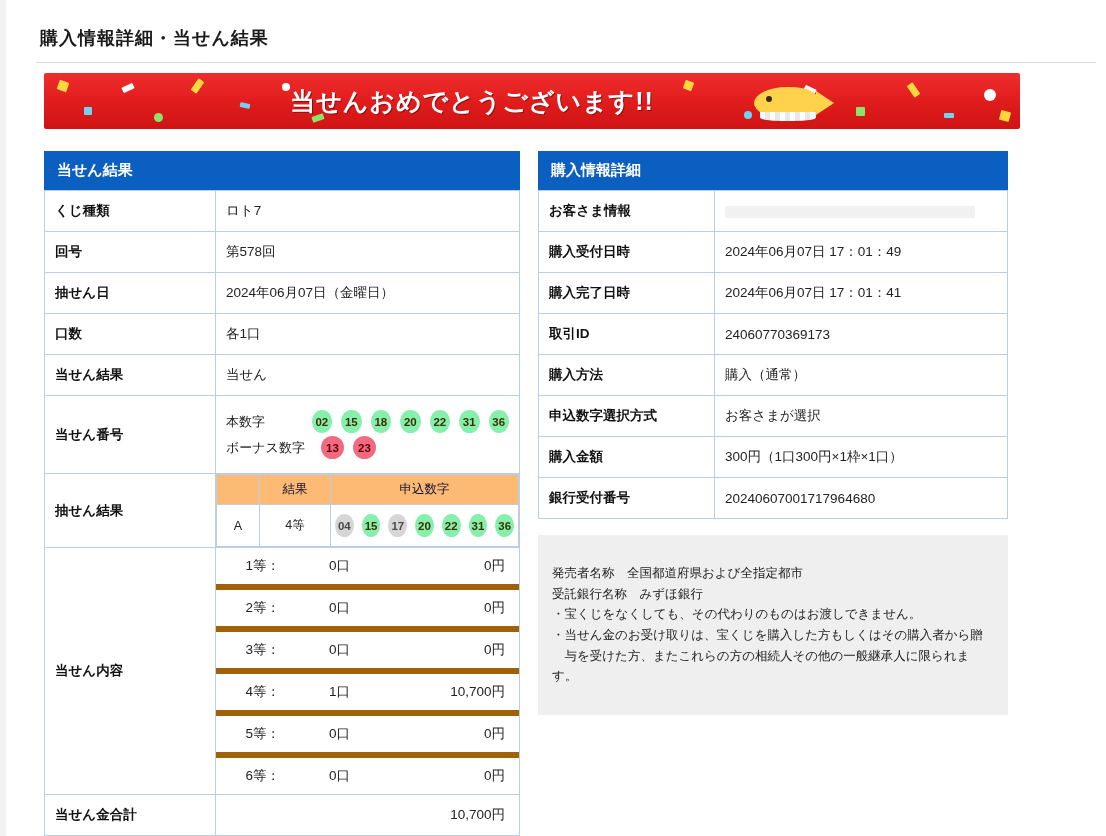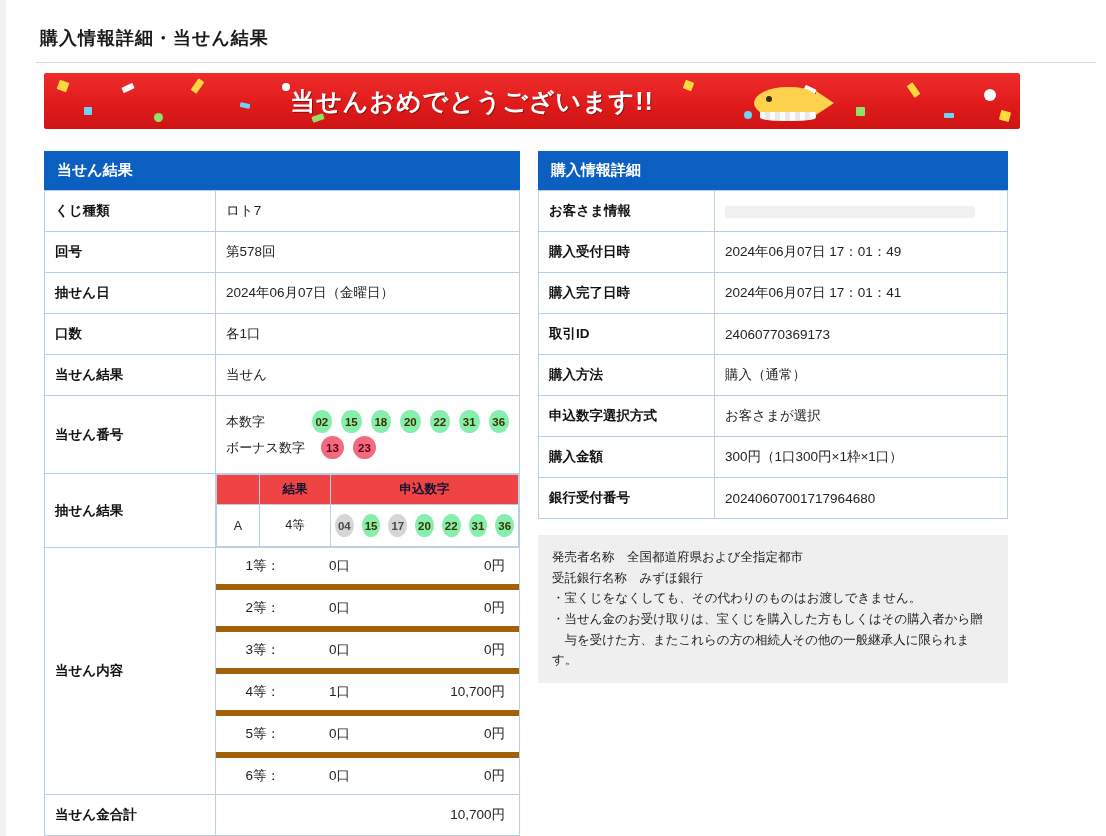--- a/index.html
+++ b/index.html
@@ -168,23 +168,23 @@
   .ball.grey { background: #d6d6d6; color: #4a4a4a; }
 
   
   table.inner {
     width: 100%;
     border-collapse: collapse;
     font-size: 12.5px;
     table-layout: fixed;
   }
   table.inner th {
-    background: #ef4444;
+    background: #fdba74;
     border: 1px solid #b9cfe6;
-    color: #113; font-weight: bold;
+    color: #113; font-weight: normal;
     padding: 6px 4px;
   }
   table.inner td {
     border: 1px solid #b9cfe6;
     padding: 6px 4px;
     text-align: center;
   }
   td.inner-wrap { padding: 0 !important; }
 
   
@@ -201,21 +201,21 @@
   .prize-cnt { width: 70px; text-align: right; padding-right: 6px; }
   .prize-amt { flex: 1; text-align: right; }
   td.prize-cell { padding: 0 !important; }
 
   .total-amt { text-align: right; padding-right: 14px !important; }
 
   
   .notes {
     margin-top: 16px;
     background: #efefef;
-    padding: 12px 14px;
+    padding: 28px 14px;
     font-size: 12.5px;
     line-height: 1.65;
     color: #222;
   }
 </style>
 </head>
 <body>
 
 <div class="page">
 

